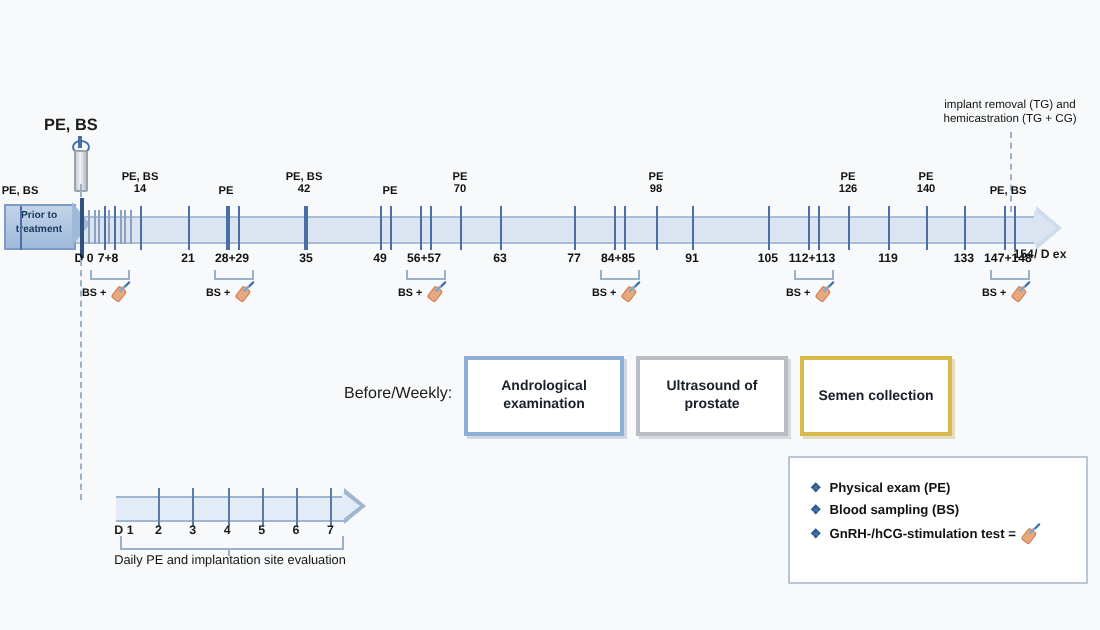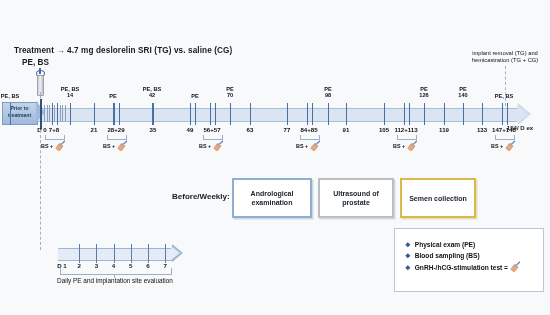--- a/index.html
+++ b/index.html
@@ -78,21 +78,21 @@
   }
 
   
   .bsgroup{font-size:5.4px;font-weight:700;white-space:nowrap;color:#111;}
   .brace{border-left:1px solid #9bb0c9;border-right:1px solid #9bb0c9;
     border-bottom:1px solid #9bb0c9;height:4px;}
   .syr{position:relative;display:inline-block;width:12px;height:12px;vertical-align:-4px;}
   .syr svg{position:absolute;left:0;top:0;}
 
   
-  .bw-label{left:148px;top:192px;font-size:8px;font-weight:700;padding-left:24px;}
+  .bw-label{left:148px;top:192px;font-size:8px;font-weight:400;padding-left:24px;}
   .mbox{
     top:178px;height:36px;background:#fff;
     display:flex;align-items:center;justify-content:center;text-align:center;
     font-size:7px;font-weight:600;line-height:9px;color:#17202b;
   }
   .mbox.b1{left:232px;width:76px;border:2px solid #8eaed3;box-shadow:1.5px 1.5px 0 #cfd8e2;}
   .mbox.b2{left:318px;width:72px;border:2px solid #b9bec4;box-shadow:1.5px 1.5px 0 #d6d9dd;}
   .mbox.b3{left:400px;width:72px;border:2px solid #d9b94a;box-shadow:1.5px 1.5px 0 #e3dcc2;}
 
   
@@ -138,21 +138,20 @@
   .tr-note{
     left:462px;top:50px;width:86px;font-size:5.8px;line-height:7.4px;
     text-align:center;color:#111;
   }
 </style>
 </head>
 <body>
 
 <div id="canvas">
 
-  <div class="abs treatment-title">Treatment → 4.7 mg deslorelin SRI (TG) vs. saline (CG)</div>
   <div class="abs pebs-top">PE, BS</div>
 
   <div class="abs applicator">
     <div class="appl-ring"></div>
     <div class="appl-ring2"></div>
     <div class="appl-barrel"></div>
   </div>
 
   <div class="abs vdash" style="left:40px;top:92px;height:10px;"></div>
 

